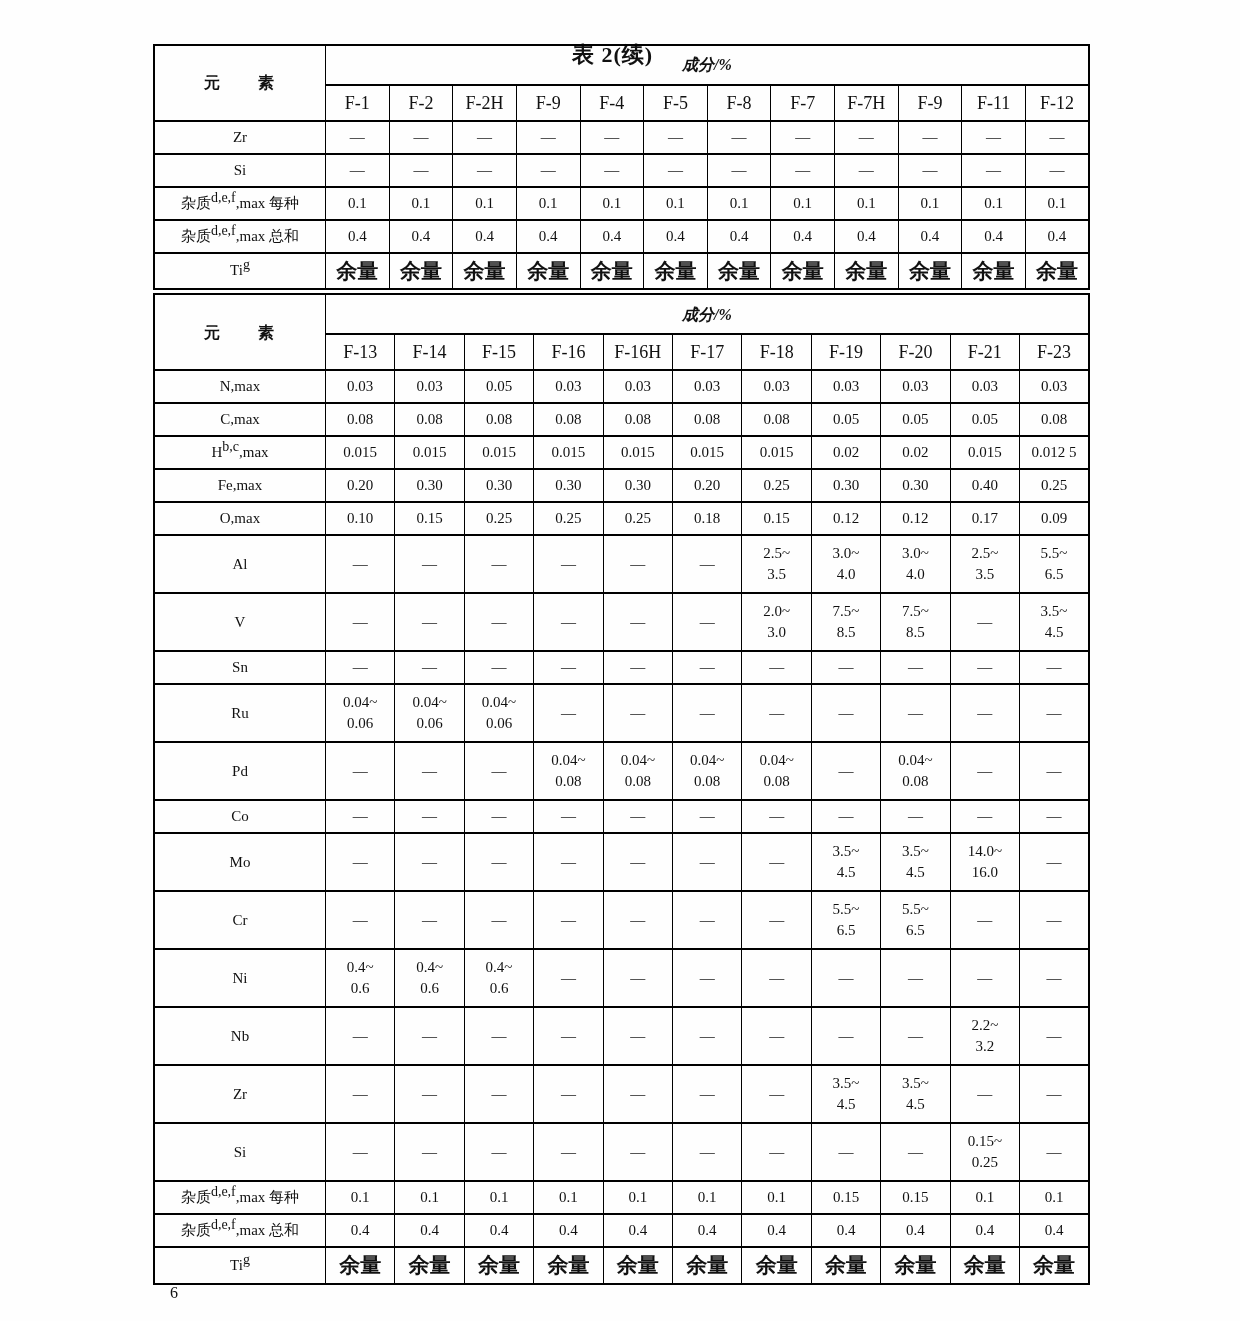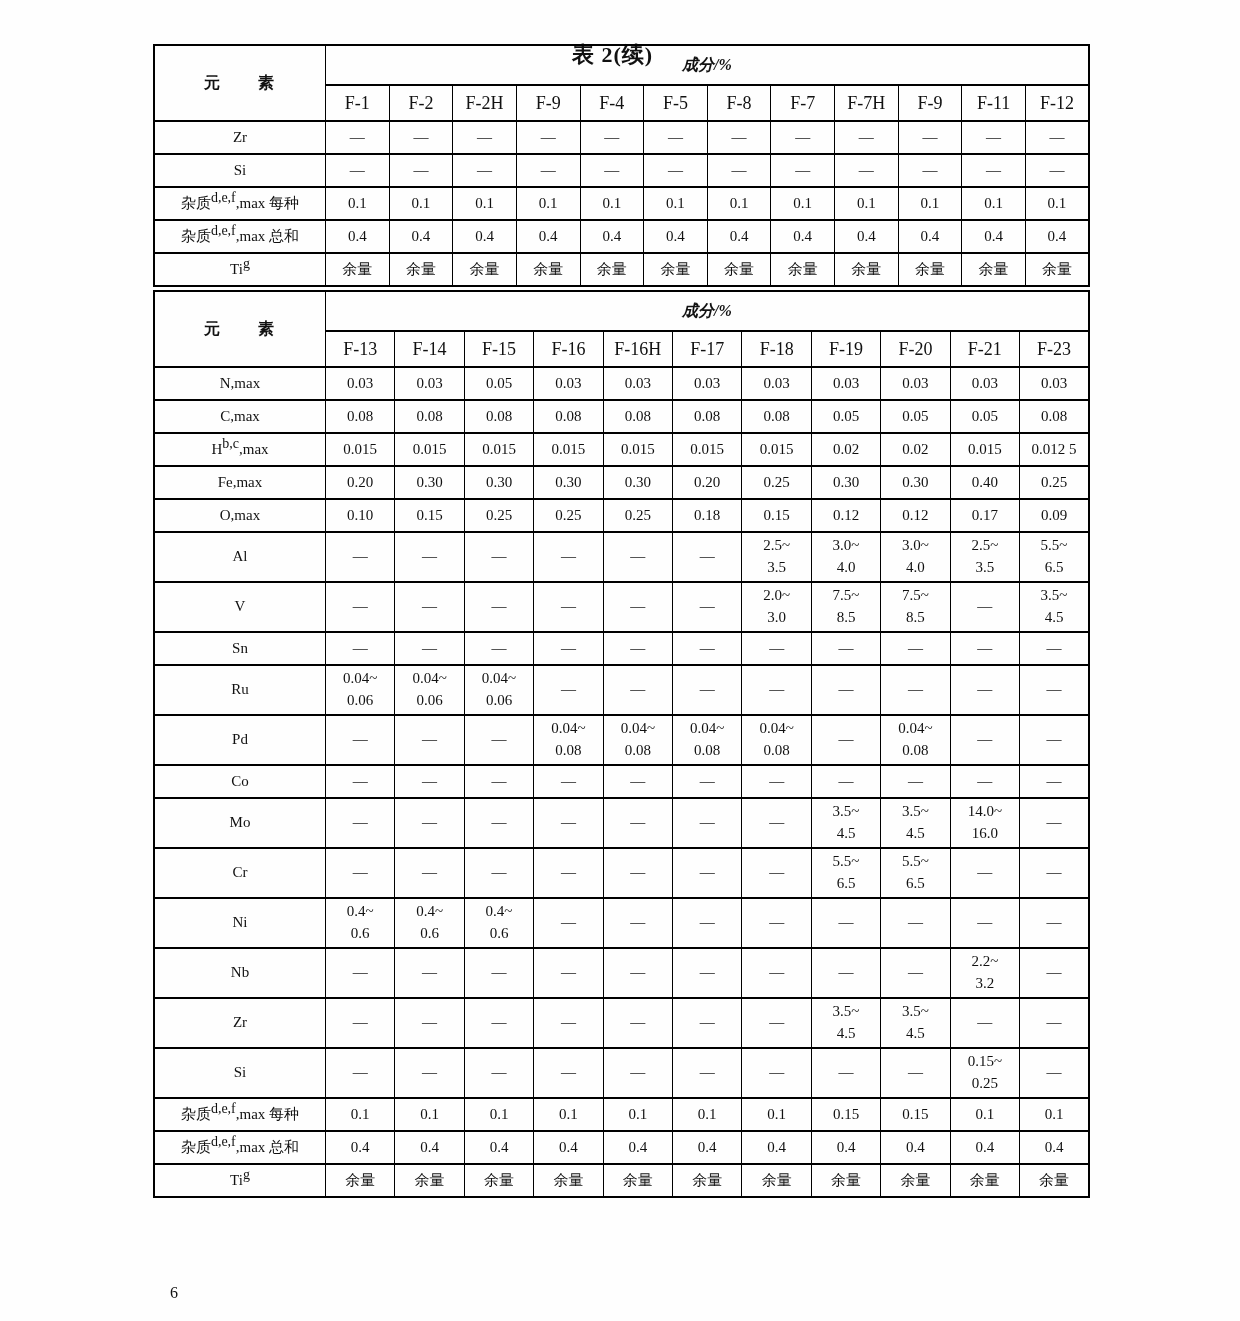--- a/index.html
+++ b/index.html
@@ -24,23 +24,23 @@
     border:1px solid #000;
     border-top:2px solid #000;border-bottom:2px solid #000;
     padding:2px 2px;text-align:center;vertical-align:middle;
     font-size:15px;line-height:1.45;white-space:pre-line;
     font-weight:normal;overflow:hidden;
   }
   th.elem-hdr{width:166px;font-size:16px;font-weight:bold;letter-spacing:2px;}
   th.comp-hdr{font-weight:bold;font-size:16px;height:34px;font-style:italic;}
   th.col-hdr{height:30px;font-size:18px;}
   th.row-label{font-size:15px;}
-  td.bold-val{font-weight:normal;font-size:15px;}
+  td.bold-val{font-weight:bold;font-size:21px;}
   tr.single{height:33px;}
-  tr.tall{height:50px;}
+  tr.tall{height:58px;}
   sup{font-size:14px;line-height:0;margin-top:20px;}
   .page-number{position:absolute;left:170px;top:1284px;font-size:16px;}
 </style>
 </head>
 <body>
 
 <div class="page">
   <div class="doc-title">表 2(续)</div>
   <div class="tables">
     <table class="upper">

